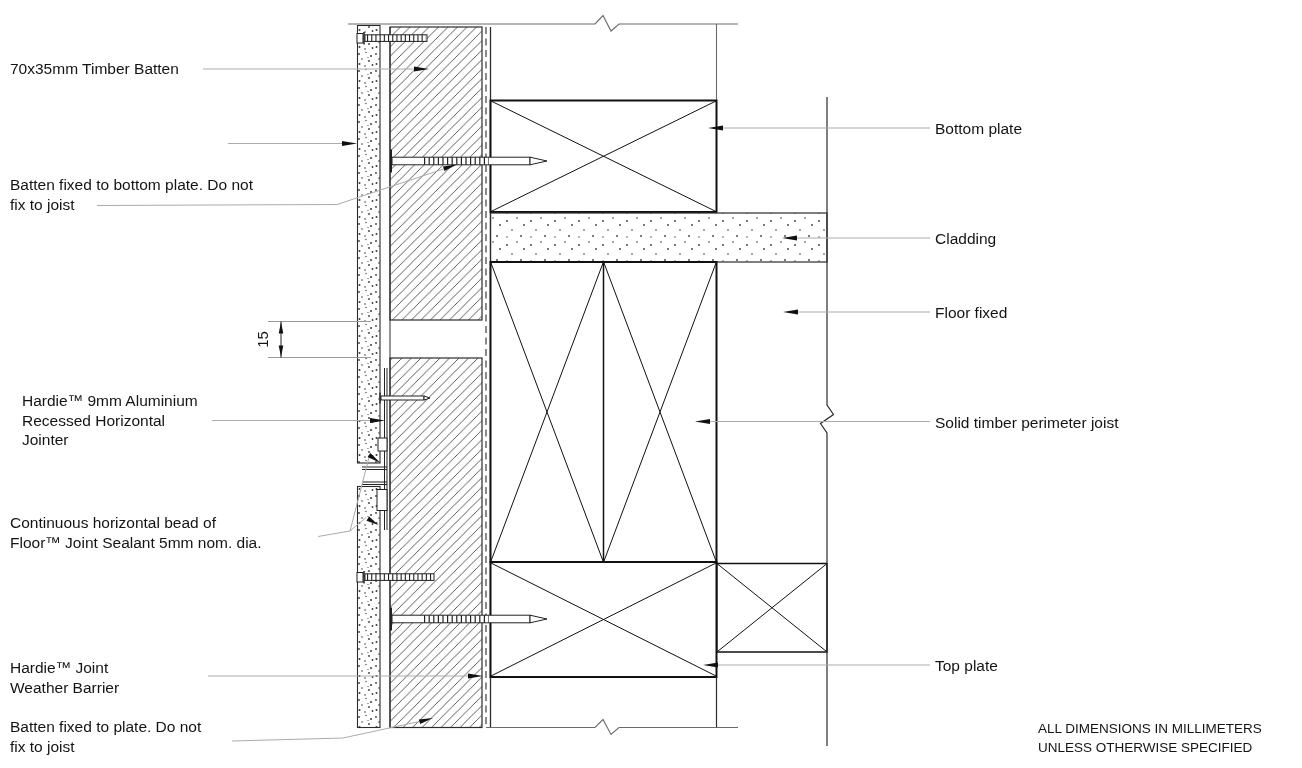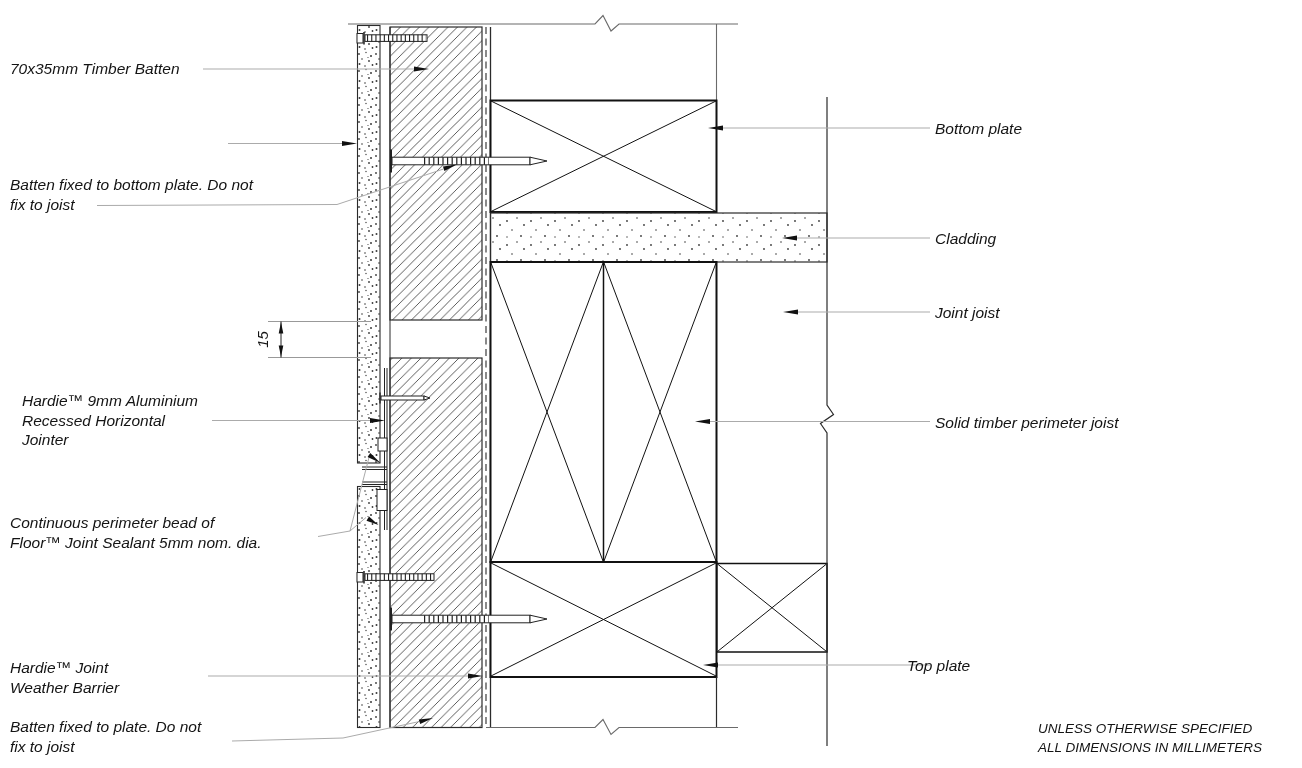--- a/index.html
+++ b/index.html
@@ -1,17 +1,17 @@
 <!DOCTYPE html>
 <html><head>
 <meta charset="utf-8">
 <style>
   html,body{margin:0;padding:0;background:#ffffff;}
   #canvas{position:relative;width:1302px;height:768px;background:#ffffff;overflow:hidden;
-          font-family:"Liberation Sans", sans-serif;font-style:italic;}
+          font-family:"Liberation Sans", sans-serif;}
   #drawing{position:absolute;left:0;top:0;}
   .lbl{position:absolute;font-size:15.5px;line-height:19.5px;color:#141414;white-space:nowrap;}
   .note{position:absolute;font-size:13.5px;line-height:18.5px;color:#141414;white-space:nowrap;}
   .dim{position:absolute;font-size:15px;color:#141414;transform:rotate(-90deg);transform-origin:center center;
        width:36px;text-align:center;}
 </style>
 </head>
 <body>
 
 <div id="canvas">
@@ -184,48 +184,48 @@
   <div class="lbl" style="left:10px;top:175px">
     <div>Batten fixed to bottom plate. Do not</div>
     <div>fix to joist</div>
   </div>
   <div class="lbl" style="left:22px;top:391px">
     <div>Hardie™ 9mm Aluminium</div>
     <div>Recessed Horizontal</div>
     <div>Jointer</div>
   </div>
   <div class="lbl" style="left:10px;top:513px">
-    <div>Continuous perimeter bead of</div>
+    <div>Continuous horizontal bead of</div>
     <div>Floor™ Joint Sealant 5mm nom. dia.</div>
   </div>
   <div class="lbl" style="left:10px;top:658px">
     <div>Hardie™ Joint</div>
     <div>Weather Barrier</div>
   </div>
   <div class="lbl" style="left:10px;top:717px">
     <div>Batten fixed to plate. Do not</div>
     <div>fix to joist</div>
   </div>
 
   <div class="lbl" style="left:935px;top:119px">
     <div>Bottom plate</div>
   </div>
   <div class="lbl" style="left:935px;top:229px">
     <div>Cladding</div>
   </div>
   <div class="lbl" style="left:935px;top:303px">
-    <div>Joint joist</div>
+    <div>Floor fixed</div>
   </div>
   <div class="lbl" style="left:935px;top:413px">
     <div>Solid timber perimeter joist</div>
   </div>
-  <div class="lbl" style="left:907px;top:656px">
+  <div class="lbl" style="left:935px;top:656px">
     <div>Top plate</div>
   </div>
 
   <div class="dim" style="left:244px;top:331px">15</div>
 
   <div class="note" style="left:1038px;top:720px">
+    <div>ALL DIMENSIONS IN MILLIMETERS</div>
     <div>UNLESS OTHERWISE SPECIFIED</div>
-    <div>ALL DIMENSIONS IN MILLIMETERS</div>
   </div>
 
 </div>
 
 </body></html>

